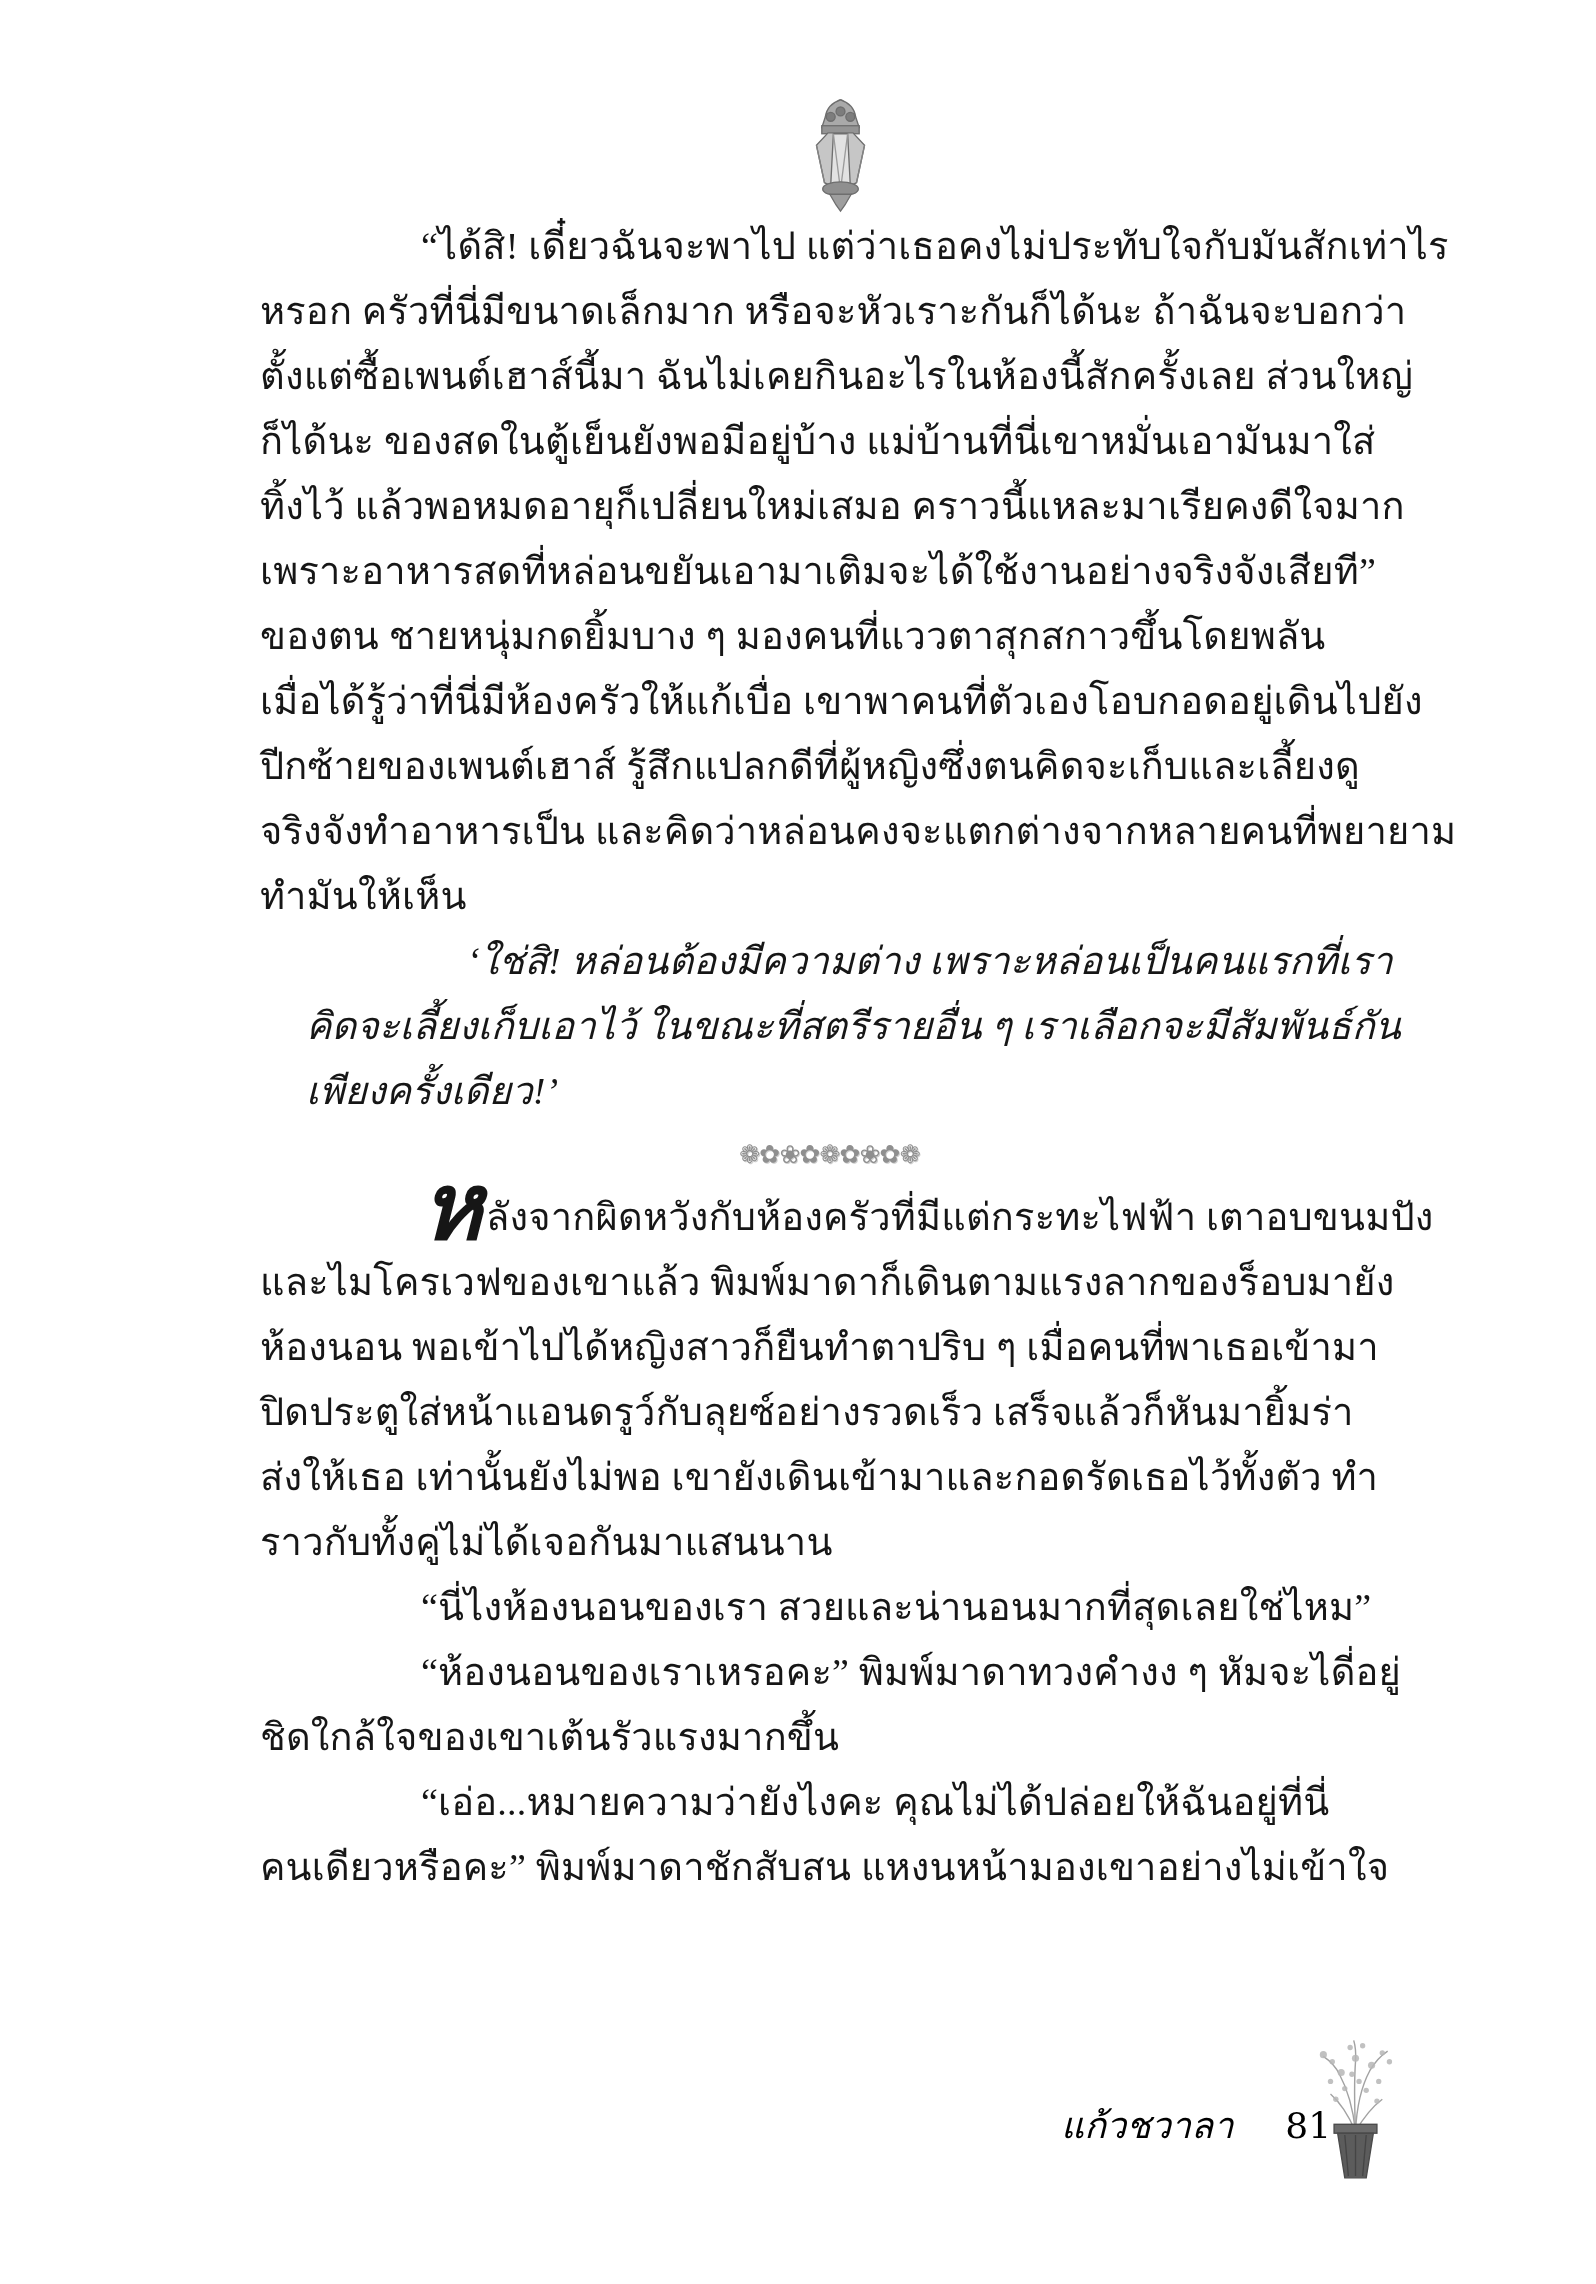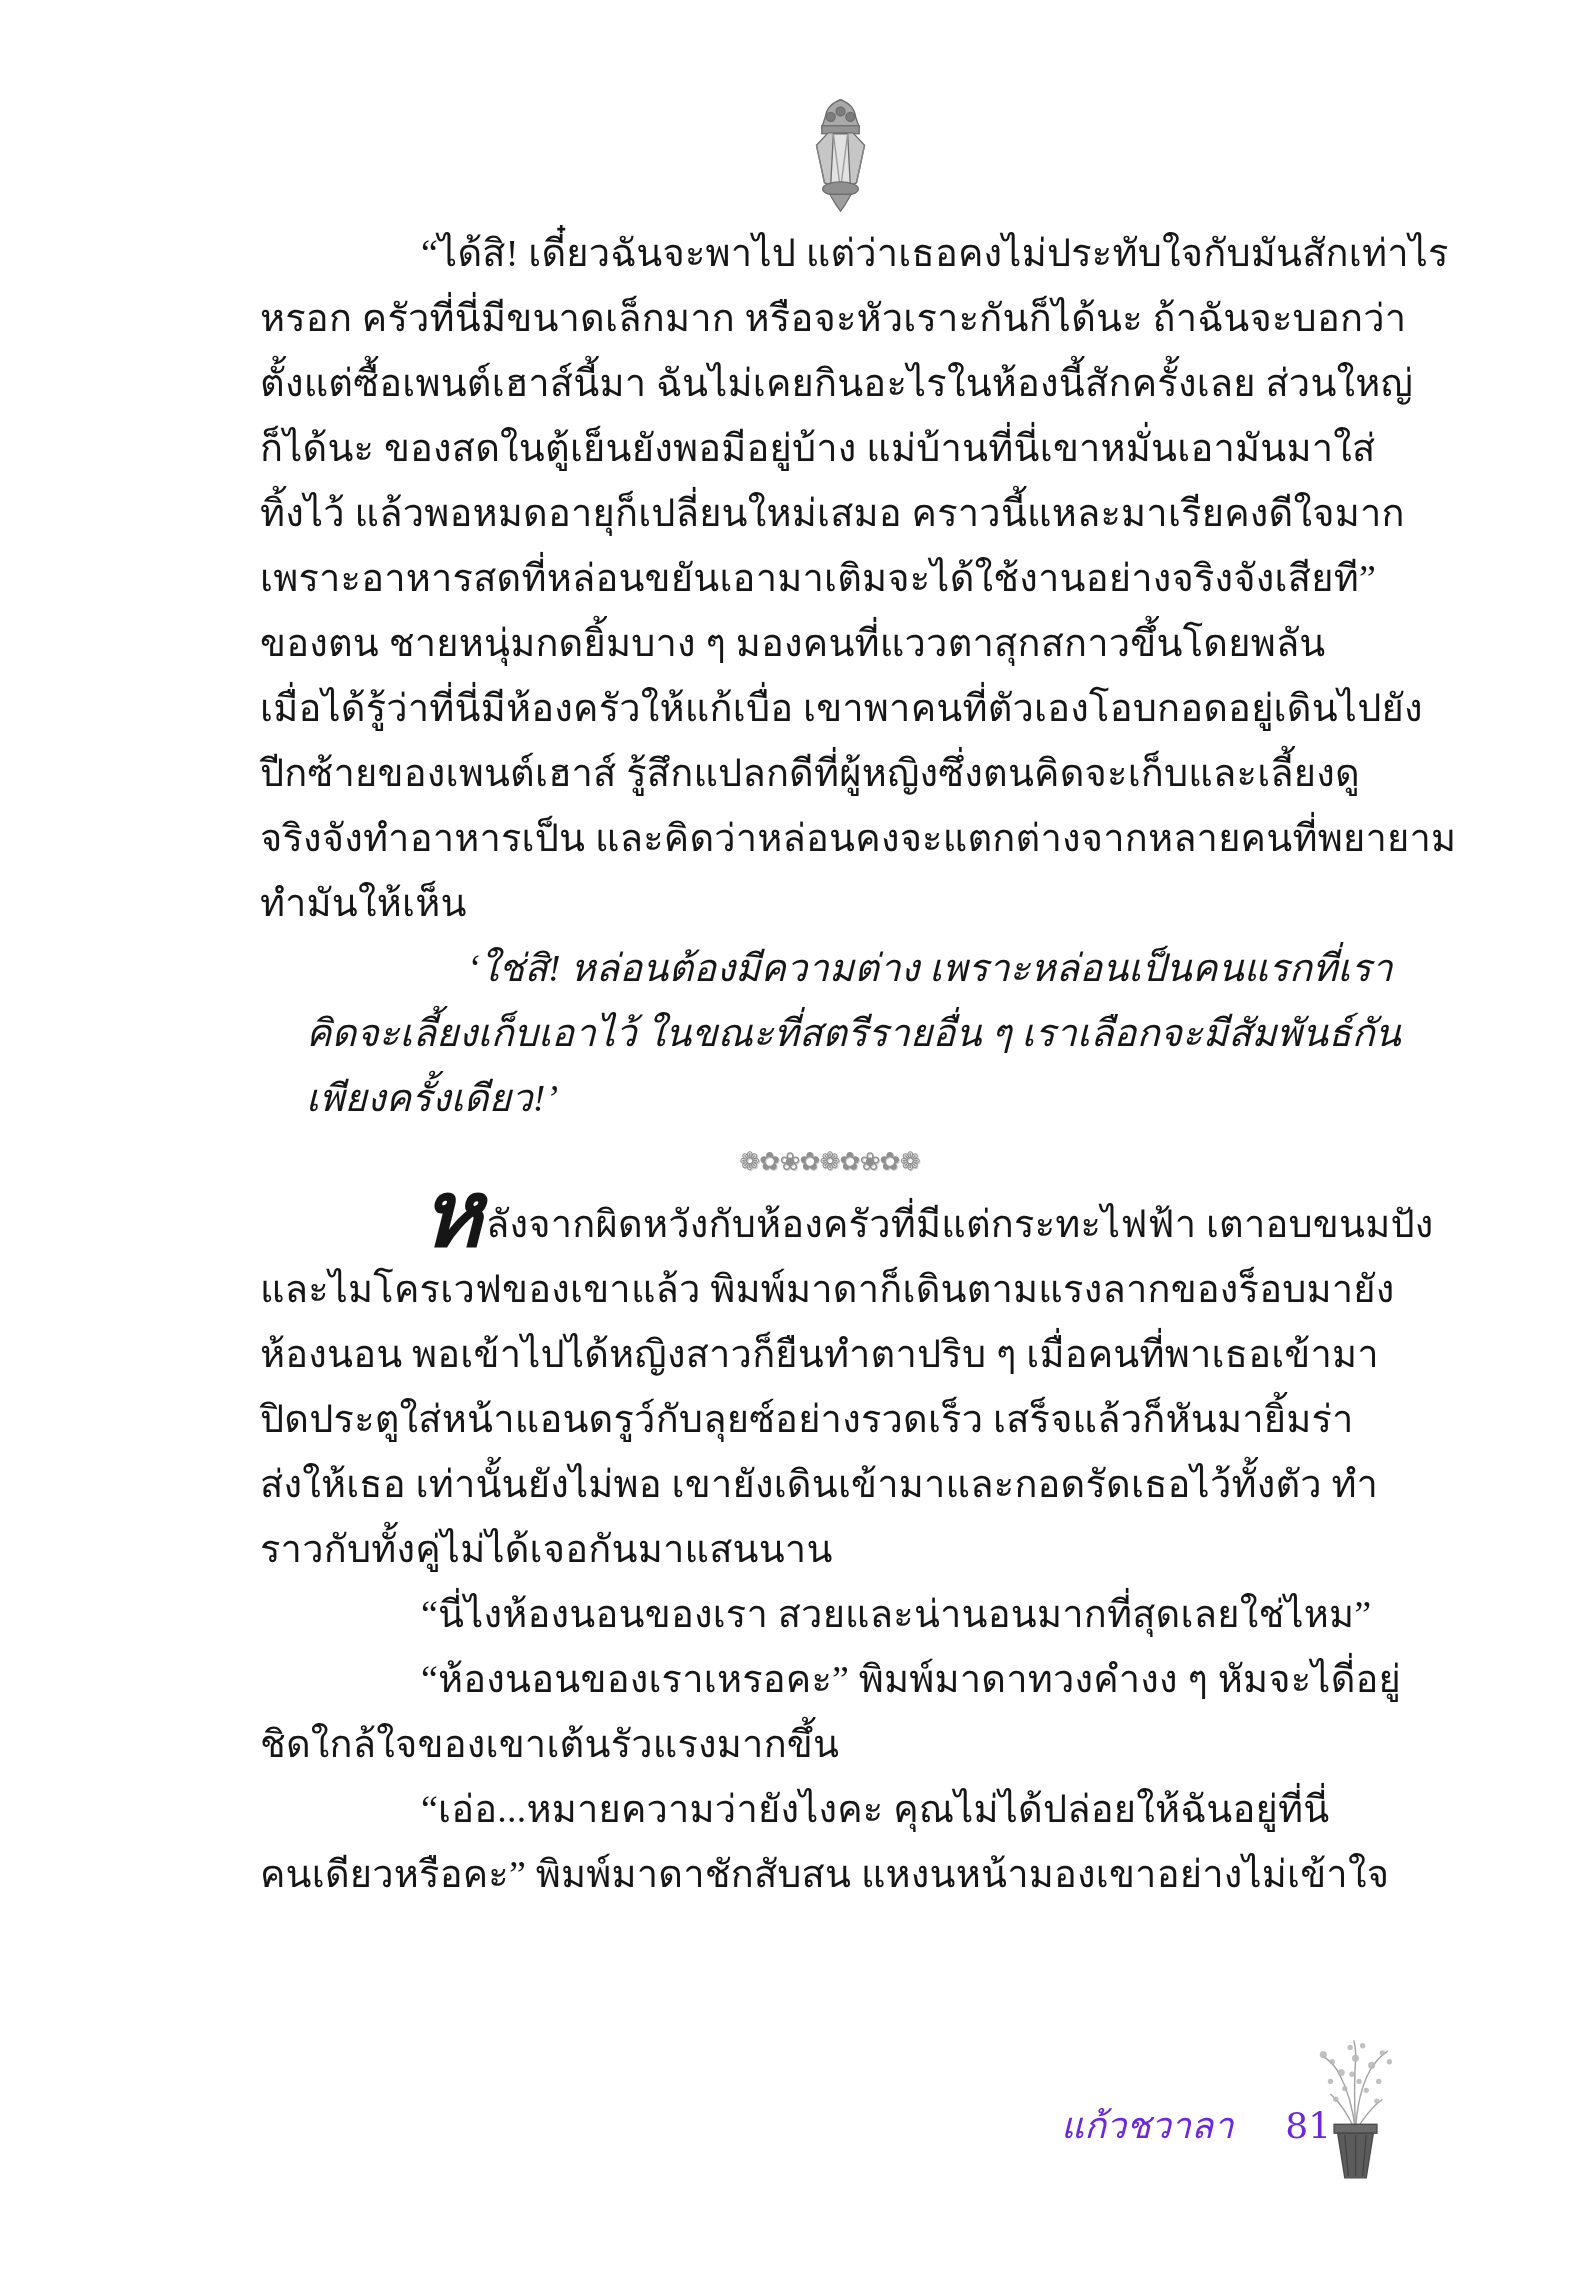--- a/index.html
+++ b/index.html
@@ -9,21 +9,21 @@
     margin:0 auto;
     background:#ffffff;
     font-family:"Liberation Serif","DejaVu Serif",serif;
     color:#161616;
     overflow:hidden;
   }
   .ornament-top{
     position:absolute;left:804px;top:97px;width:73px;height:118px;
   }
   .text-block{
-    position:absolute;left:260px;top:221px;width:1139px;
+    position:absolute;left:260px;top:214px;width:1139px;
   }
   .paragraph{margin:0;padding:0;}
   .paragraph.italic .line{font-style:italic;margin-left:46px;}
   .line{
     height:65px;line-height:65px;
     font-size:38px;
     white-space:nowrap;
     letter-spacing:0.2px;
   }
   .line.indent{padding-left:161px;}
@@ -44,21 +44,21 @@
     font-family:"DejaVu Sans",sans-serif;
     text-shadow:0.9px 0.9px 0 #cfcfcf;
   }
   .footer{
     position:absolute;left:0;top:2094px;width:1597px;height:64px;
   }
   .footer-text{
     position:absolute;left:1061px;top:0;
     font-size:36px;line-height:64px;
     font-style:italic;
-    color:#6d28d9;
+    color:#000000;
     white-space:nowrap;
   }
   .footer-page-number{margin-left:52px;font-style:normal;font-family:"DejaVu Serif",serif;}
   .ornament-bottom{
     position:absolute;left:1300px;top:2035px;width:111px;height:150px;
   }
 </style>
 </head>
 <body>
 

